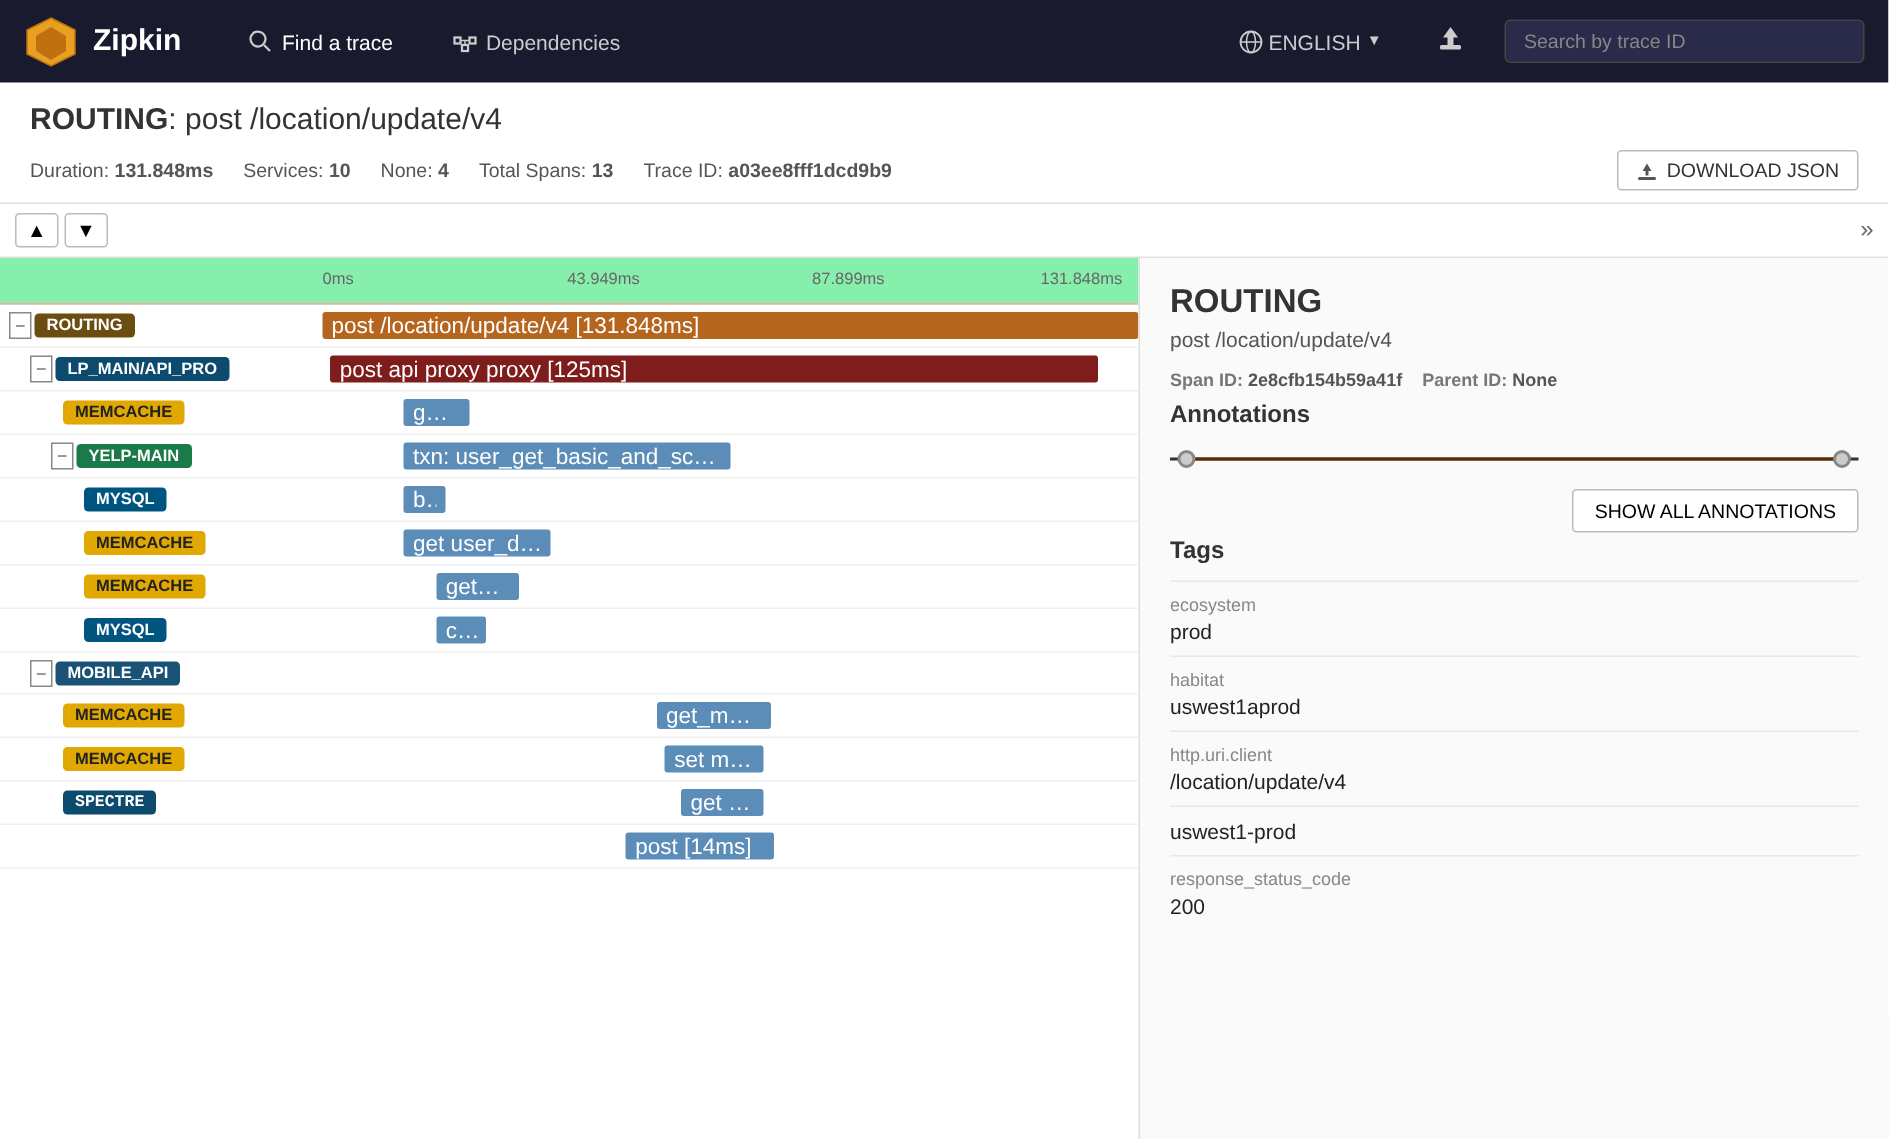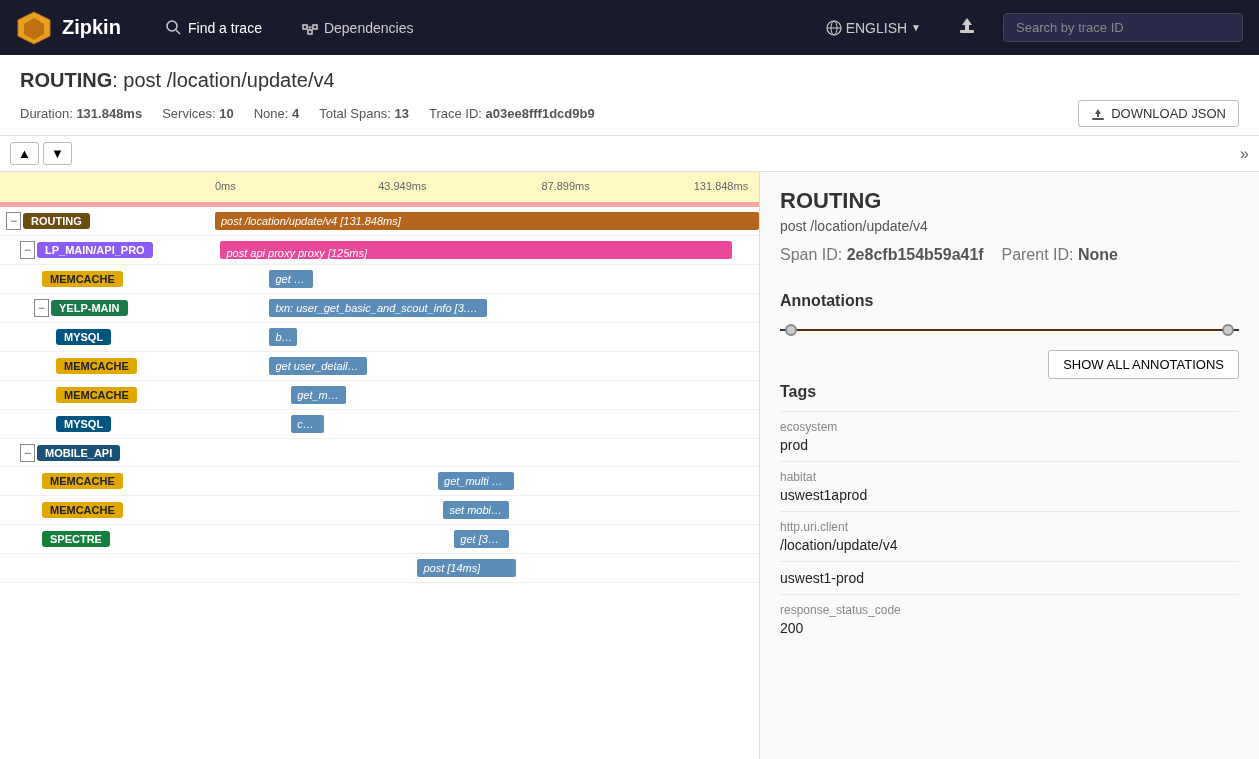--- a/index.html
+++ b/index.html
@@ -125,22 +125,22 @@
       border: 1px solid #bbb;
       border-radius: 3px;
       padding: 3px 7px;
       cursor: pointer;
       font-size: 13px;
     }
     .expand-icon { margin-left: 4px; font-size: 16px; color: #666; cursor: pointer; }
 
     .timeline-header {
       display: flex;
-      background: #fef9c3;
-      border-bottom: 5px solid #fca5a5;
+      background: #86efac;
+      border-bottom: 1px solid #fca5a5;
       justify-content: center;
     }
     .timeline-labels {
       width: 215px;
       flex-shrink: 0;
     }
     .timeline-times {
       flex: 1;
       position: relative;
       height: 30px;
@@ -204,25 +204,24 @@
       border-radius: 2px;
       display: flex;
       align-items: center;
       padding: 0 6px;
       font-size: 11px;
       white-space: nowrap;
       overflow: hidden;
       cursor: pointer;
     }
     .span-bar-text {
-      font-size: 11px;
+      font-size: 15px;
       color: #fff;
       overflow: hidden;
       text-overflow: ellipsis;
-      font-style: italic;
     }
 
     
     .right-panel {
       flex: 1;
       overflow-y: auto;
       padding: 16px 20px;
       background: #fafafa;
     }
     .right-panel h2 {
@@ -230,23 +229,24 @@
       font-weight: 700;
       color: #333;
       margin-bottom: 4px;
     }
     .right-panel .subtitle {
       font-size: 14px;
       color: #555;
       margin-bottom: 12px;
     }
     .span-meta {
-      font-size: 16px;
+      font-size: 12px;
       color: #777;
-      margin-bottom: 28px;
+      margin-bottom: 8px;
+      font-weight: bold;
     }
     .span-meta strong { color: #555; }
     .section-title {
       font-size: 16px;
       font-weight: 700;
       color: #333;
       margin-bottom: 10px;
     }
     .annotations-bar {
       position: relative;
@@ -402,24 +402,24 @@
           <div class="span-bar-area">
             <div class="span-bar" style="left: 0%; width: 100%; background: rgb(181, 101, 29);">
               <span class="span-bar-text">post /location/update/v4 [131.848ms]</span>
             </div>
           </div>
         </div>
         <div class="span-row">
           <div class="span-label-area">
             <span class="span-indent" style="width: 14px;"></span>
             <button class="toggle-btn" style="border: 1px solid rgb(136, 136, 136);">−</button>
-            <span class="service-badge" style="background: #8b5cf6;">LP_MAIN/API_PRO</span>
-          </div>
-          <div class="span-bar-area">
-            <div class="span-bar" style="left: 1%; width: 94%; background: #ec4899; align-items: flex-end;">
+            <span class="service-badge" style="background: #0c4a6e;">LP_MAIN/API_PRO</span>
+          </div>
+          <div class="span-bar-area">
+            <div class="span-bar" style="left: 1%; width: 94%; background: #7f1d1d; align-items: flex-end;">
               <span class="span-bar-text">post api proxy proxy [125ms]</span>
             </div>
           </div>
         </div>
         <div class="span-row">
           <div class="span-label-area">
             <span class="span-indent" style="width: 28px;"></span>
             <button class="toggle-btn" style="visibility: hidden;"></button>
             <span class="service-badge" style="background: rgb(224, 168, 0); color: rgb(34, 34, 34);">MEMCACHE</span>
           </div>
@@ -517,21 +517,21 @@
           <div class="span-bar-area">
             <div class="span-bar" style="left: 42%; width: 12%; background: rgb(91, 141, 184);">
               <span class="span-bar-text">set mobile_api_nonce [1.026ms]</span>
             </div>
           </div>
         </div>
         <div class="span-row">
           <div class="span-label-area">
             <span class="span-indent" style="width: 28px;"></span>
             <button class="toggle-btn" style="visibility: hidden;"></button>
-            <span class="service-badge" style="background: #15803d;">SPECTRE</span>
+            <span class="service-badge" style="background: #0c4a6e; font-family: Liberation Mono, monospace;">SPECTRE</span>
           </div>
           <div class="span-bar-area">
             <div class="span-bar" style="left: 44%; width: 10%; background: rgb(91, 141, 184);">
               <span class="span-bar-text">get [3ms]</span>
             </div>
           </div>
         </div>
         <div class="span-row">
           <div class="span-bar-area">
             <div class="span-bar" style="left: 55%; width: 13%; background: rgb(91, 141, 184);">

